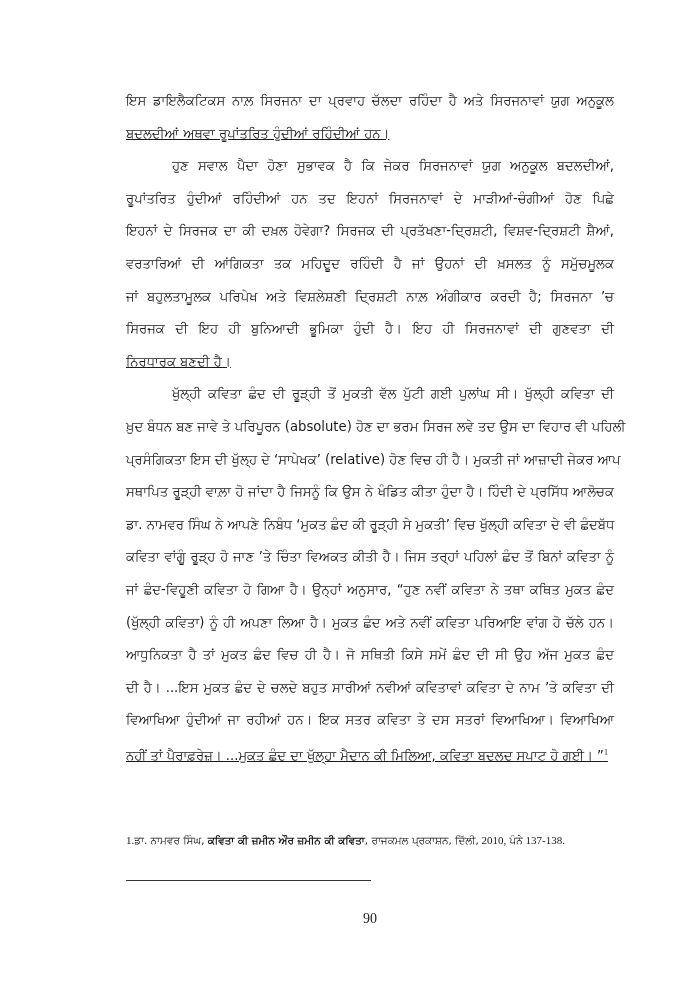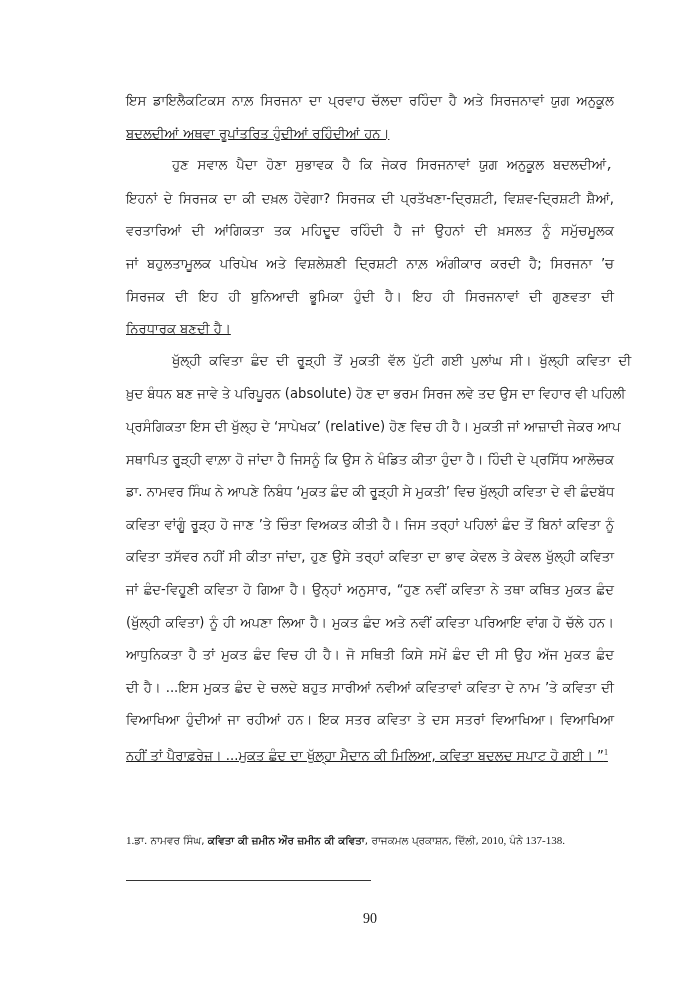--- a/index.html
+++ b/index.html
@@ -36,21 +36,20 @@
     text-align: justify;
     text-align-last: justify;
     letter-spacing: 0;
   }
   .line.last {
     text-align-last: left;
     text-decoration: underline;
   }
   .line.indent {
     padding-left: 46px;
-    font-family: Liberation Mono, monospace;
   }
   .footnote-rule {
     position: absolute;
     left: 126px;
     top: 880px;
     width: 245px;
     height: 0;
     border-top: 1px solid #333333;
   }
   .footnote {
@@ -93,35 +92,35 @@
 
   <div class="body-text">
 
     <div>
       <span class="line">ਇਸ ਡਾਇਲੈਕਟਿਕਸ ਨਾਲ਼ ਸਿਰਜਨਾ ਦਾ ਪ੍ਰਵਾਹ ਚੱਲਦਾ ਰਹਿੰਦਾ ਹੈ ਅਤੇ ਸਿਰਜਨਾਵਾਂ ਯੁਗ ਅਨੁਕੂਲ</span>
       <span class="line last">ਬਦਲਦੀਆਂ ਅਥਵਾ ਰੂਪਾਂਤਰਿਤ ਹੁੰਦੀਆਂ ਰਹਿੰਦੀਆਂ ਹਨ।</span>
     </div>
 
     <div>
       <span class="line indent">ਹੁਣ ਸਵਾਲ ਪੈਦਾ ਹੋਣਾ ਸੁਭਾਵਕ ਹੈ ਕਿ ਜੇਕਰ ਸਿਰਜਨਾਵਾਂ ਯੁਗ ਅਨੁਕੂਲ ਬਦਲਦੀਆਂ,</span>
+      <span class="line">ਰੂਪਾਂਤਰਿਤ ਹੁੰਦੀਆਂ ਰਹਿੰਦੀਆਂ ਹਨ ਤਦ ਇਹਨਾਂ ਸਿਰਜਨਾਵਾਂ ਦੇ ਮਾੜੀਆਂ-ਚੰਗੀਆਂ ਹੋਣ ਪਿਛੇ</span>
       <span class="line">ਇਹਨਾਂ ਦੇ ਸਿਰਜਕ ਦਾ ਕੀ ਦਖ਼ਲ ਹੋਵੇਗਾ? ਸਿਰਜਕ ਦੀ ਪ੍ਰਤੱਖਣਾ-ਦ੍ਰਿਸ਼ਟੀ, ਵਿਸ਼ਵ-ਦ੍ਰਿਸ਼ਟੀ ਸ਼ੈਆਂ,</span>
       <span class="line">ਵਰਤਾਰਿਆਂ ਦੀ ਆਂਗਿਕਤਾ ਤਕ ਮਹਿਦੂਦ ਰਹਿੰਦੀ ਹੈ ਜਾਂ ਉਹਨਾਂ ਦੀ ਖ਼ਸਲਤ ਨੂੰ ਸਮੁੱਚਮੂਲਕ</span>
       <span class="line">ਜਾਂ ਬਹੁਲਤਾਮੂਲਕ ਪਰਿਪੇਖ ਅਤੇ ਵਿਸ਼ਲੇਸ਼ਣੀ ਦ੍ਰਿਸ਼ਟੀ ਨਾਲ਼ ਅੰਗੀਕਾਰ ਕਰਦੀ ਹੈ; ਸਿਰਜਨਾ ’ਚ</span>
       <span class="line">ਸਿਰਜਕ ਦੀ ਇਹ ਹੀ ਬੁਨਿਆਦੀ ਭੂਮਿਕਾ ਹੁੰਦੀ ਹੈ। ਇਹ ਹੀ ਸਿਰਜਨਾਵਾਂ ਦੀ ਗੁਣਵਤਾ ਦੀ</span>
       <span class="line last">ਨਿਰਧਾਰਕ ਬਣਦੀ ਹੈ।</span>
     </div>
 
     <div>
       <span class="line indent">ਖੁੱਲ੍ਹੀ ਕਵਿਤਾ ਛੰਦ ਦੀ ਰੂੜ੍ਹੀ ਤੋਂ ਮੁਕਤੀ ਵੱਲ ਪੁੱਟੀ ਗਈ ਪੁਲਾਂਘ ਸੀ। ਖੁੱਲ੍ਹੀ ਕਵਿਤਾ ਦੀ</span>
       <span class="line">ਖ਼ੁਦ ਬੰਧਨ ਬਣ ਜਾਵੇ ਤੇ ਪਰਿਪੂਰਨ (absolute) ਹੋਣ ਦਾ ਭਰਮ ਸਿਰਜ ਲਵੇ ਤਦ ਉਸ ਦਾ ਵਿਹਾਰ ਵੀ ਪਹਿਲੀ</span>
       <span class="line">ਪ੍ਰਸੰਗਿਕਤਾ ਇਸ ਦੀ ਖੁੱਲ੍ਹ ਦੇ ‘ਸਾਪੇਖਕ’ (relative) ਹੋਣ ਵਿਚ ਹੀ ਹੈ। ਮੁਕਤੀ ਜਾਂ ਆਜ਼ਾਦੀ ਜੇਕਰ ਆਪ</span>
       <span class="line">ਸਥਾਪਿਤ ਰੂੜ੍ਹੀ ਵਾਲ਼ਾ ਹੋ ਜਾਂਦਾ ਹੈ ਜਿਸਨੂੰ ਕਿ ਉਸ ਨੇ ਖੰਡਿਤ ਕੀਤਾ ਹੁੰਦਾ ਹੈ। ਹਿੰਦੀ ਦੇ ਪ੍ਰਸਿੱਧ ਆਲੋਚਕ</span>
       <span class="line">ਡਾ. ਨਾਮਵਰ ਸਿੰਘ ਨੇ ਆਪਣੇ ਨਿਬੰਧ ‘ਮੁਕਤ ਛੰਦ ਕੀ ਰੂੜ੍ਹੀ ਸੇ ਮੁਕਤੀ’ ਵਿਚ ਖੁੱਲ੍ਹੀ ਕਵਿਤਾ ਦੇ ਵੀ ਛੰਦਬੱਧ</span>
       <span class="line">ਕਵਿਤਾ ਵਾਂਗੂੰ ਰੂੜ੍ਹ ਹੋ ਜਾਣ ’ਤੇ ਚਿੰਤਾ ਵਿਅਕਤ ਕੀਤੀ ਹੈ। ਜਿਸ ਤਰ੍ਹਾਂ ਪਹਿਲਾਂ ਛੰਦ ਤੋਂ ਬਿਨਾਂ ਕਵਿਤਾ ਨੂੰ</span>
-      <span class="line">ਕਵਿਤਾ ਤਸੱਵਰ ਨਹੀਂ ਸੀ ਕੀਤਾ ਜਾਂਦਾ, ਹੁਣ ਉਸੇ ਤਰ੍ਹਾਂ ਕਵਿਤਾ ਦਾ ਭਾਵ ਕੇਵਲ ਤੇ ਕੇਵਲ ਖੁੱਲ੍ਹੀ ਕਵਿਤਾ</span>
       <span class="line">ਜਾਂ ਛੰਦ-ਵਿਹੂਣੀ ਕਵਿਤਾ ਹੋ ਗਿਆ ਹੈ। ਉਨ੍ਹਾਂ ਅਨੁਸਾਰ, “ਹੁਣ ਨਵੀਂ ਕਵਿਤਾ ਨੇ ਤਥਾ ਕਥਿਤ ਮੁਕਤ ਛੰਦ</span>
       <span class="line">(ਖੁੱਲ੍ਹੀ ਕਵਿਤਾ) ਨੂੰ ਹੀ ਅਪਣਾ ਲਿਆ ਹੈ। ਮੁਕਤ ਛੰਦ ਅਤੇ ਨਵੀਂ ਕਵਿਤਾ ਪਰਿਆਇ ਵਾਂਗ ਹੋ ਚੱਲੇ ਹਨ।</span>
       <span class="line">ਆਧੁਨਿਕਤਾ ਹੈ ਤਾਂ ਮੁਕਤ ਛੰਦ ਵਿਚ ਹੀ ਹੈ। ਜੋ ਸਥਿਤੀ ਕਿਸੇ ਸਮੇਂ ਛੰਦ ਦੀ ਸੀ ਉਹ ਅੱਜ ਮੁਕਤ ਛੰਦ</span>
       <span class="line">ਦੀ ਹੈ। ...ਇਸ ਮੁਕਤ ਛੰਦ ਦੇ ਚਲਦੇ ਬਹੁਤ ਸਾਰੀਆਂ ਨਵੀਆਂ ਕਵਿਤਾਵਾਂ ਕਵਿਤਾ ਦੇ ਨਾਮ ’ਤੇ ਕਵਿਤਾ ਦੀ</span>
       <span class="line">ਵਿਆਖਿਆ ਹੁੰਦੀਆਂ ਜਾ ਰਹੀਆਂ ਹਨ। ਇਕ ਸਤਰ ਕਵਿਤਾ ਤੇ ਦਸ ਸਤਰਾਂ ਵਿਆਖਿਆ। ਵਿਆਖਿਆ</span>
       <span class="line last"><span>ਨਹੀਂ ਤਾਂ ਪੈਰਾਫ਼ਰੇਜ਼। ...ਮੁਕਤ ਛੰਦ ਦਾ ਖੁੱਲ੍ਹਾ ਮੈਦਾਨ ਕੀ ਮਿਲਿਆ, ਕਵਿਤਾ ਬਦਲਦ ਸਪਾਟ ਹੋ ਗਈ। ”</span><sup class="fn">1</sup></span>
     </div>
 
   </div>
 

